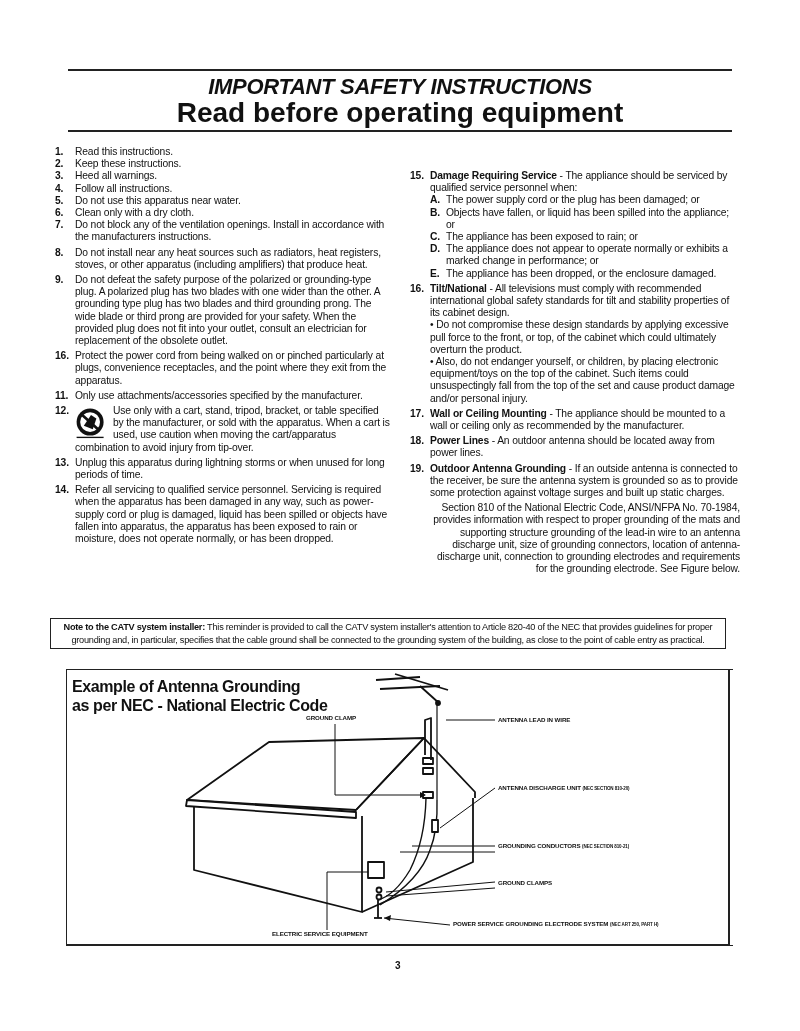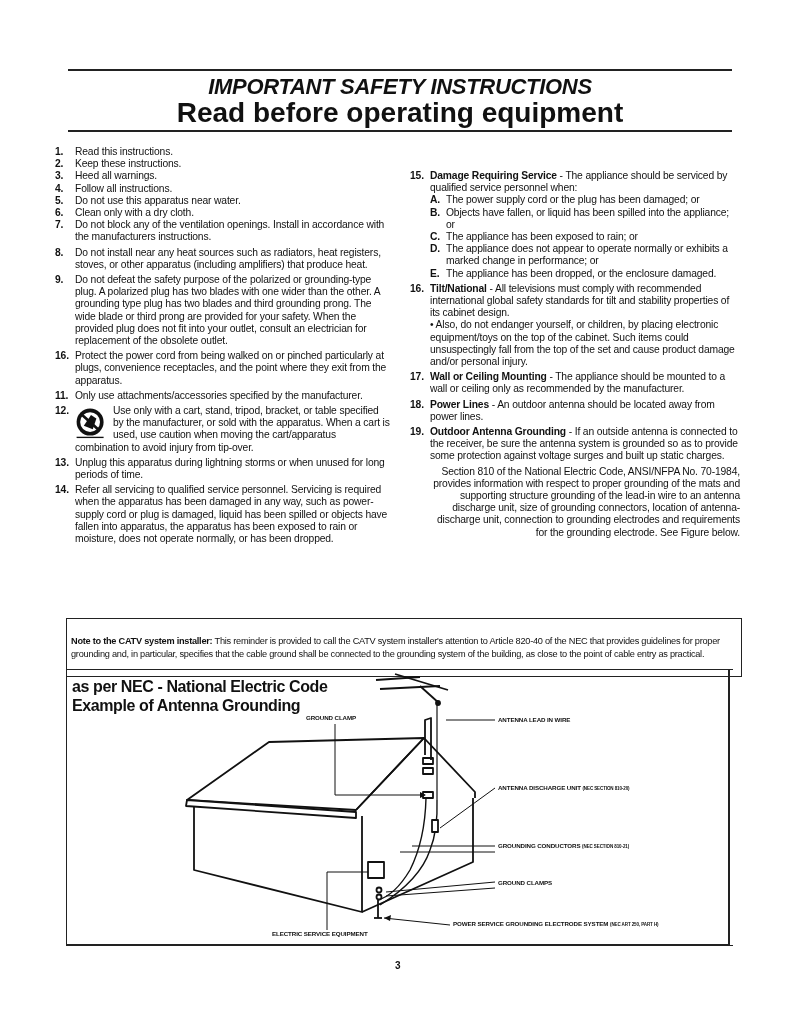--- a/index.html
+++ b/index.html
@@ -14,22 +14,22 @@
   .col-right { left: 410px; top: 155px; width: 330px; margin-top: 15px; }
   .item { display: flex; margin-bottom: 3px; }
   .num { width: 20px; flex: 0 0 20px; font-weight: bold; }
   .txt { flex: 1; }
   .tight { margin-bottom: 0; }
   .sub { display: flex; }
   .letter { width: 16px; flex: 0 0 16px; font-weight: bold; }
   .bold { font-weight: bold; }
   .para { margin-top: 3px; text-align: right; }
   .cart-icon { width: 40px; height: 38px; flex: 0 0 40px; margin-right: 4px; }
-  .note-box { position: absolute; left: 66px; top: 618px; width: 666px; border: 1.5px solid #222;
-              padding: 16px 4px; font-size: 9.2px; line-height: 12.5px; letter-spacing: -0.25px; }
+  .note-box { position: absolute; left: 50px; top: 618px; width: 666px; border: 1.5px solid #222;
+              padding: 2px 4px; font-size: 9.2px; line-height: 12.5px; letter-spacing: -0.25px; text-align: center; }
   .fig-box { position: absolute; left: 66px; top: 669px; width: 666px; height: 275px;
              border: 1.5px solid #222; border-right: none; }
   .fig-right-line { position: absolute; left: 728px; top: 669px; width: 2px; height: 277px; background:#222; }
   .fig-bottom-line { position: absolute; left: 66px; top: 944px; width: 664px; height: 2px; background:#222; }
   .fig-title { position: absolute; left: 72px; top: 677px; font-size: 16px; font-weight: bold;
                line-height: 19px; letter-spacing: -0.4px; }
   .lbl { position: absolute; font-size: 6.2px; font-weight: bold; letter-spacing: -0.1px; white-space: nowrap; }
   .lbl small { font-size: 4.5px; }
   .page-num { position: absolute; left: 395px; top: 960px; font-size: 10px; font-weight: bold; }
   svg.diagram { position: absolute; left: 0; top: 0; }
@@ -136,20 +136,21 @@
       <div class="sub">
           <span class="letter">E.</span>
           <span>The appliance has been dropped, or the enclosure damaged.</span>
         </div>
     </div>
   </div>
   <div class="item">
     <span class="num">16.</span>
     <div class="txt">
       <span class="bold">Tilt/National</span><span> - All televisions must comply with recommended international global safety standards for tilt and stability properties of its cabinet design.</span>
+      <div>• Do not compromise these design standards by applying excessive pull force to the front, or top, of the cabinet which could ultimately overturn the product.</div>
       <div>• Also, do not endanger yourself, or children, by placing electronic equipment/toys on the top of the cabinet. Such items could unsuspectingly fall from the top of the set and cause product damage and/or personal injury.</div>
     </div>
   </div>
   <div class="item">
     <span class="num">17.</span>
     <div class="txt"><span class="bold">Wall or Ceiling Mounting</span><span> - The appliance should be mounted to a wall or ceiling only as recommended by the manufacturer.</span></div>
   </div>
   <div class="item">
     <span class="num">18.</span>
     <div class="txt"><span class="bold">Power Lines</span><span> - An outdoor antenna should be located away from power lines.</span></div>
@@ -164,22 +165,22 @@
 </div>
 
 <div class="note-box">
   <span class="bold">Note to the CATV system installer:</span><span> This reminder is provided to call the CATV system installer's attention to Article 820-40 of the NEC  that provides guidelines for proper grounding and, in particular, specifies that the cable ground shall be connected to the grounding system of the building, as close to the point of cable entry as practical.</span>
 </div>
 
 <div class="fig-box"></div>
 <div class="fig-right-line"></div>
 <div class="fig-bottom-line"></div>
 <div class="fig-title">
+  <div>Example of Antenna Grounding</div>
   <div>as per NEC - National Electric Code</div>
-  <div>Example of Antenna Grounding</div>
 </div>
 
 <svg class="diagram" width="800" height="1031" viewBox="0 0 800 1031">
   <g fill="none" stroke="#111" stroke-width="1.8" stroke-linejoin="round">
 
     <path d="M187 800 L269 742 L424 738 L356 810 Z" fill="#fff"></path>
     <path d="M187 800 L356 812 L356 818 L186 806 Z" fill="#fff"></path>
     <path d="M424 738 L475 792 L475 798"></path>
     <path d="M356 810 L424 738"></path>
 

